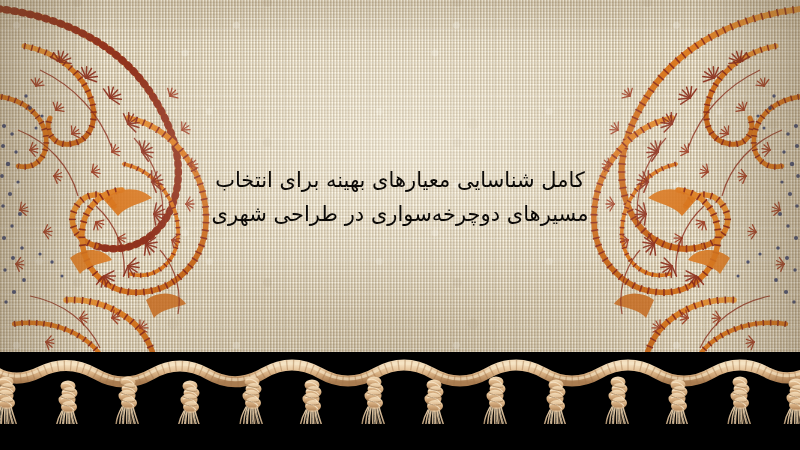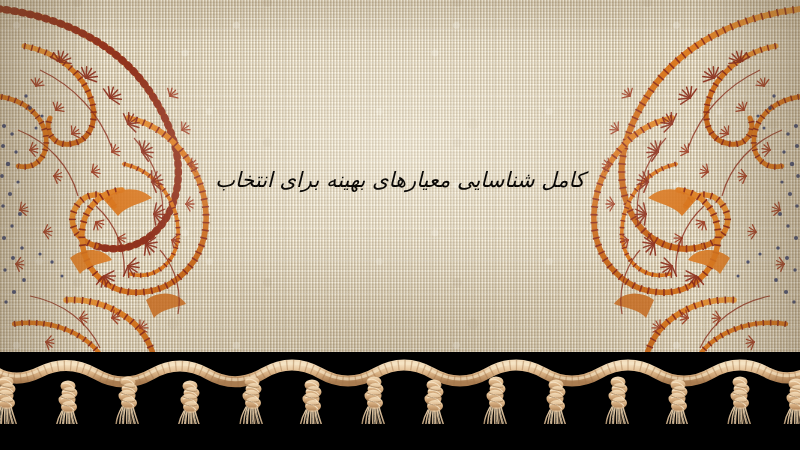--- a/index.html
+++ b/index.html
@@ -5,21 +5,20 @@
 <style>
   html,body{margin:0;padding:0;background:#000;}
   body{
     font-family:"DejaVu Sans","Liberation Sans",sans-serif;
   }
   #stage{
     position:relative;
     width:800px;height:424px;
     overflow:hidden;
     background:#000;
-    font-style:italic;
   }
 
   
   .fabric{
     position:absolute; left:0; top:0; width:800px; height:372px;
     background-color:#e2d8c3;
     overflow:hidden;
   }
   
   .weave-v,.weave-h,.weave-n,.weave-n2{
@@ -356,20 +355,21 @@
         </g>
       </svg>
     </div>
 
     <div class="cloth-light"></div>
     <div class="hem"></div>
   </div>
 
   <div class="title">
     <span class="line">کامل شناسایی معیارهای بهینه برای انتخاب</span>
+    <span class="line">مسیرهای دوچرخه‌سواری در طراحی شهری</span>
   </div>
 
   <div class="fringe-zone">
     <svg width="800" height="98" viewBox="0 0 800 98" aria-hidden="true">
       <defs>
         <linearGradient id="rope" x1="0" y1="0" x2="0" y2="1">
           <stop offset="0" stop-color="#f3ddbb"></stop>
           <stop offset="0.45" stop-color="#dcb588"></stop>
           <stop offset="1" stop-color="#a97c50"></stop>
         </linearGradient>

